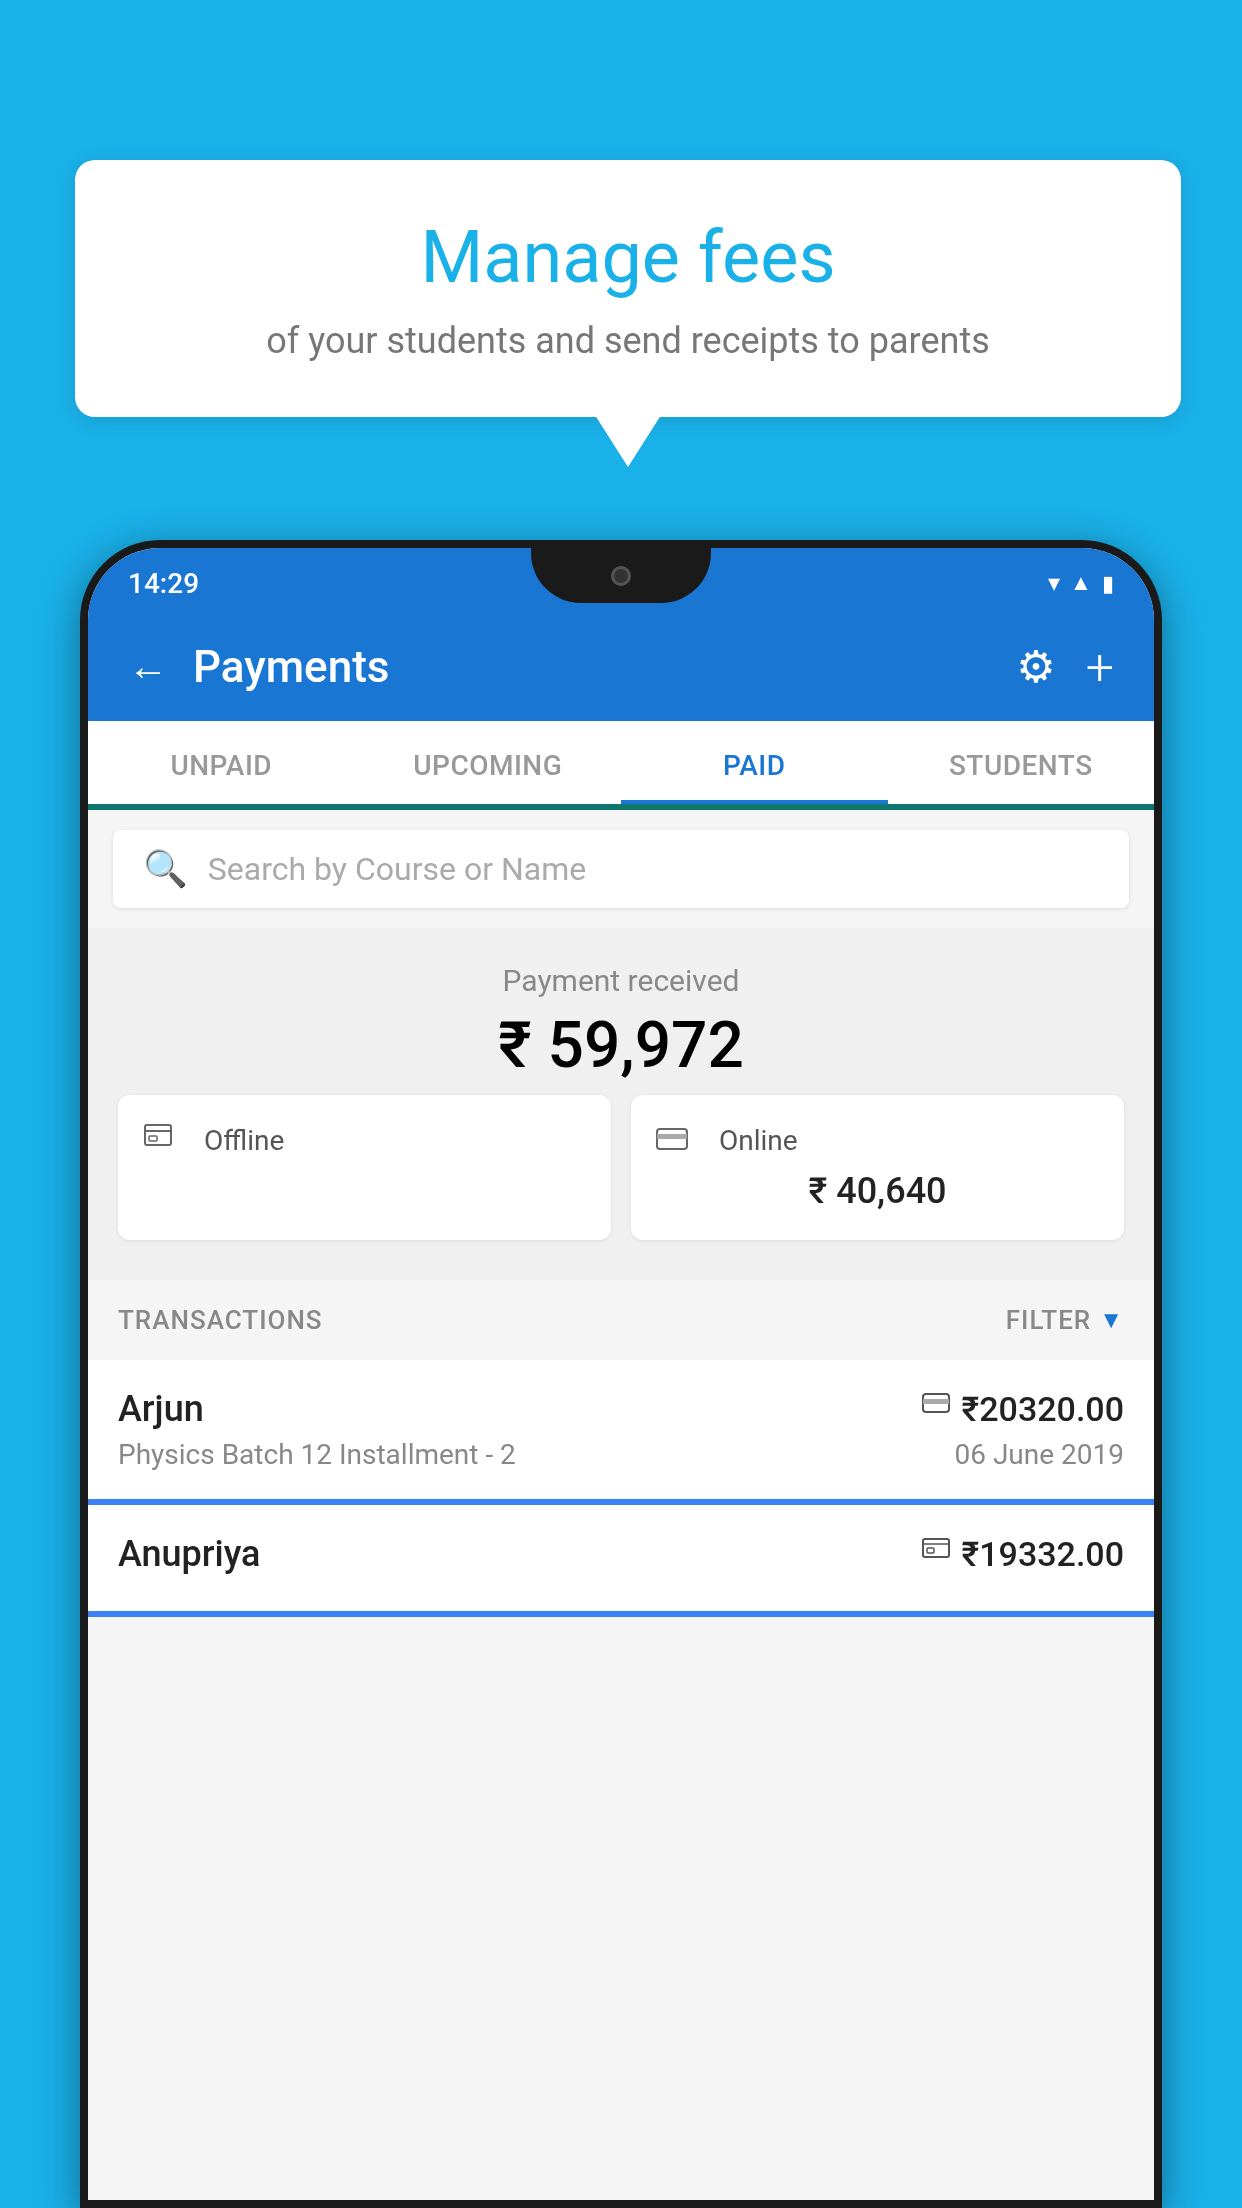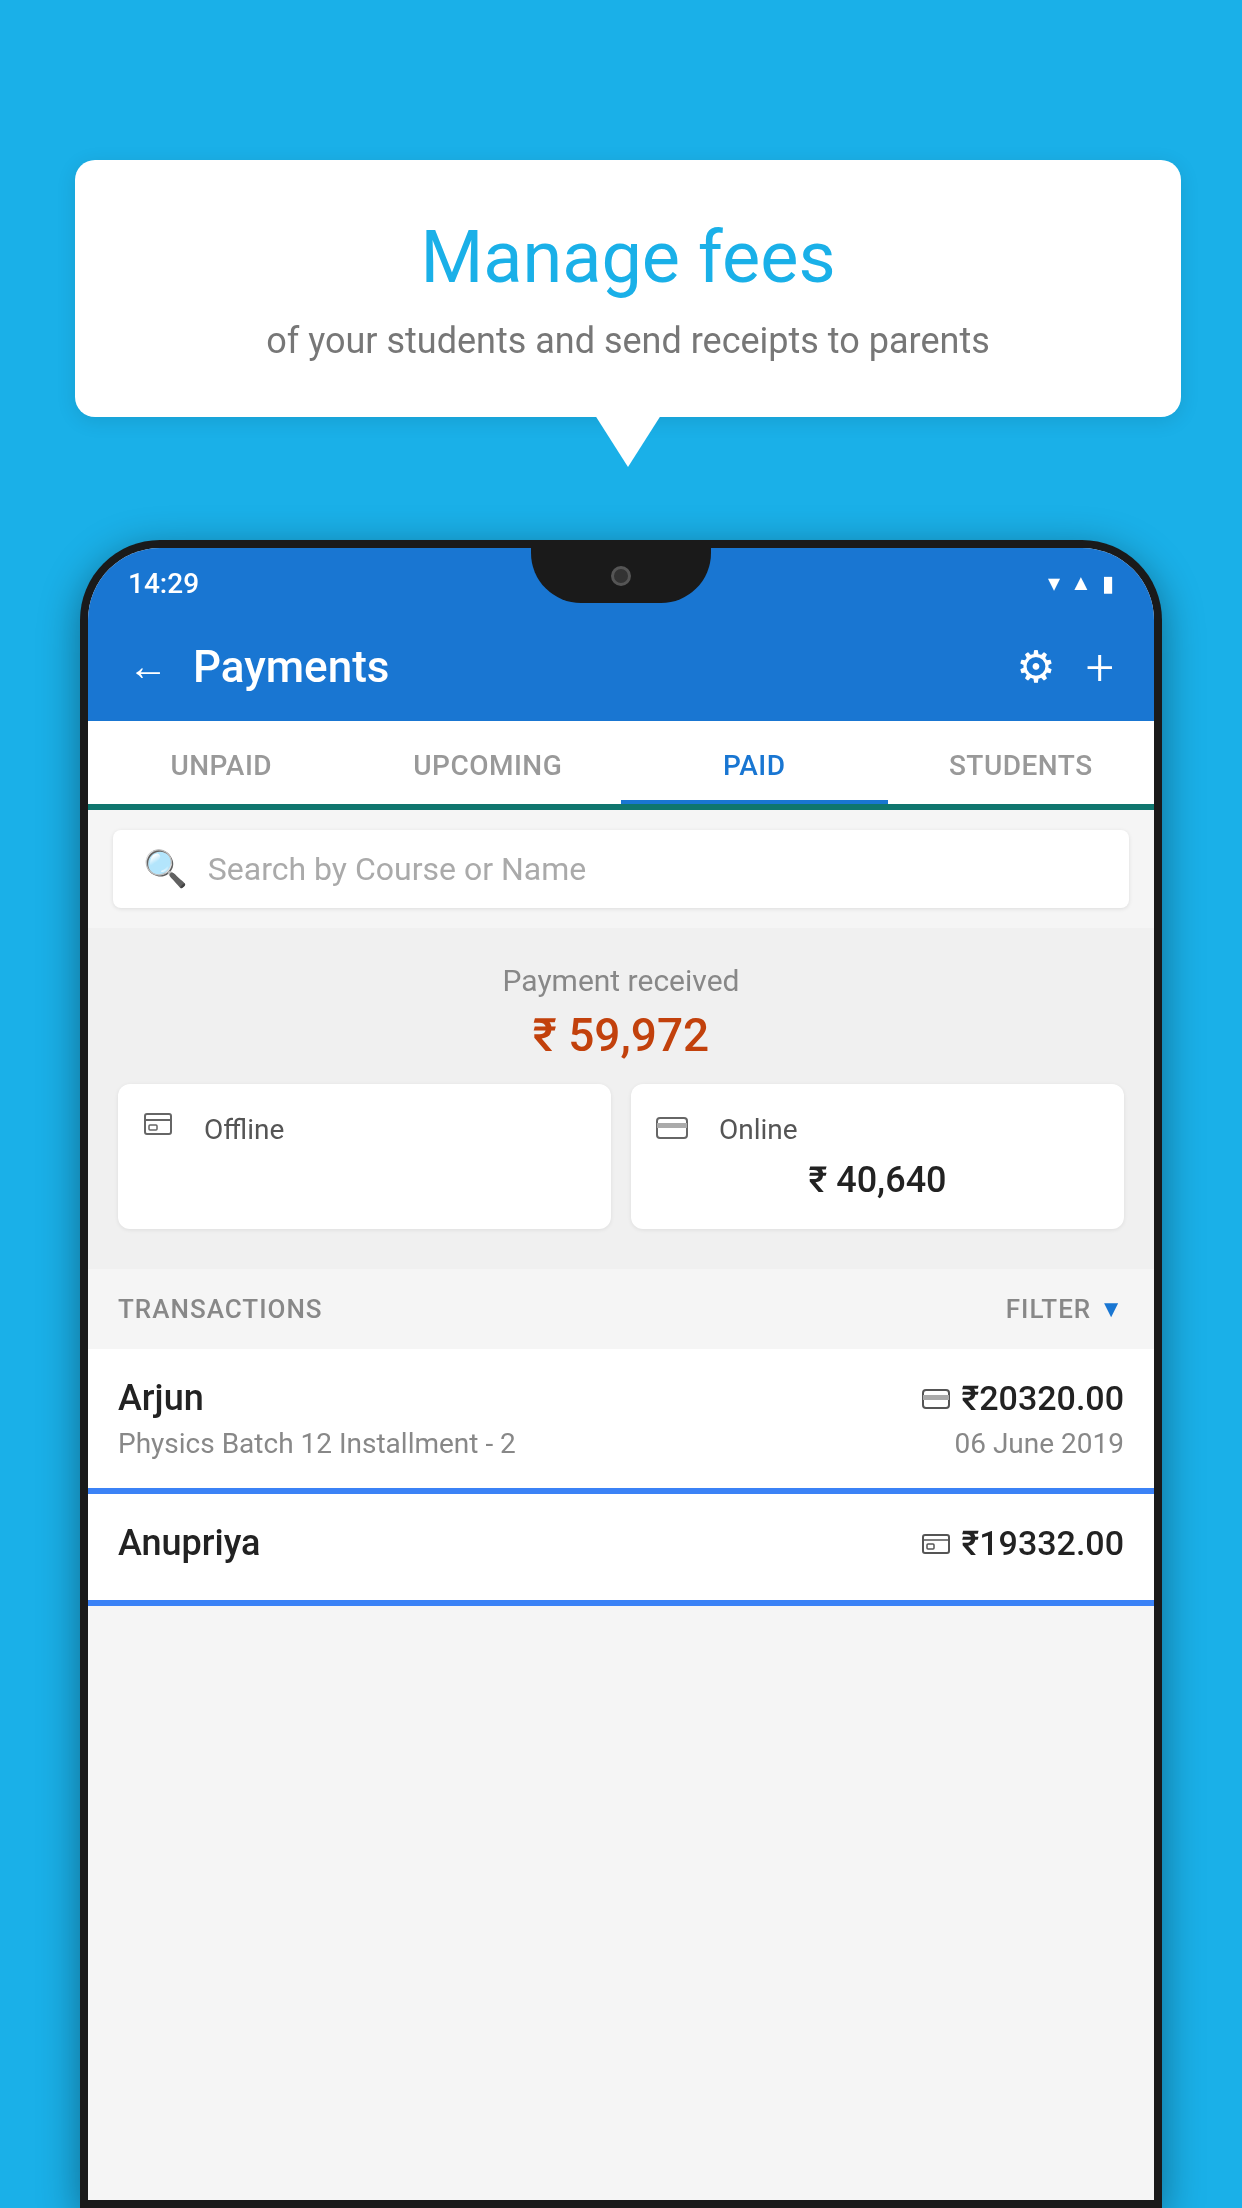--- a/index.html
+++ b/index.html
@@ -236,24 +236,24 @@
       text-align: center;
     }
 
     .payment-label {
       color: #888;
       font-size: 30px;
       margin-bottom: 10px;
     }
 
     .payment-amount {
-      font-size: 46px;
-      font-weight: 500;
-      color: #c2410c;
-      margin-bottom: 22px;
+      font-size: 64px;
+      font-weight: 500;
+      color: #000000;
+      margin-bottom: 12px;
     }
 
     .payment-cards {
       display: flex;
       gap: 20px;
     }
 
     .payment-card {
       flex: 1;
       background: white;
@@ -332,21 +332,21 @@
     }
 
     .transaction-name {
       font-size: 36px;
       font-weight: 500;
       color: #222;
     }
 
     .transaction-amount-wrap {
       display: flex;
-      align-items: flex-end;
+      align-items: flex-start;
       gap: 12px;
     }
 
     .transaction-type-icon {
       font-size: 28px;
       color: #555;
     }
 
     .transaction-amount {
       font-size: 34px;

